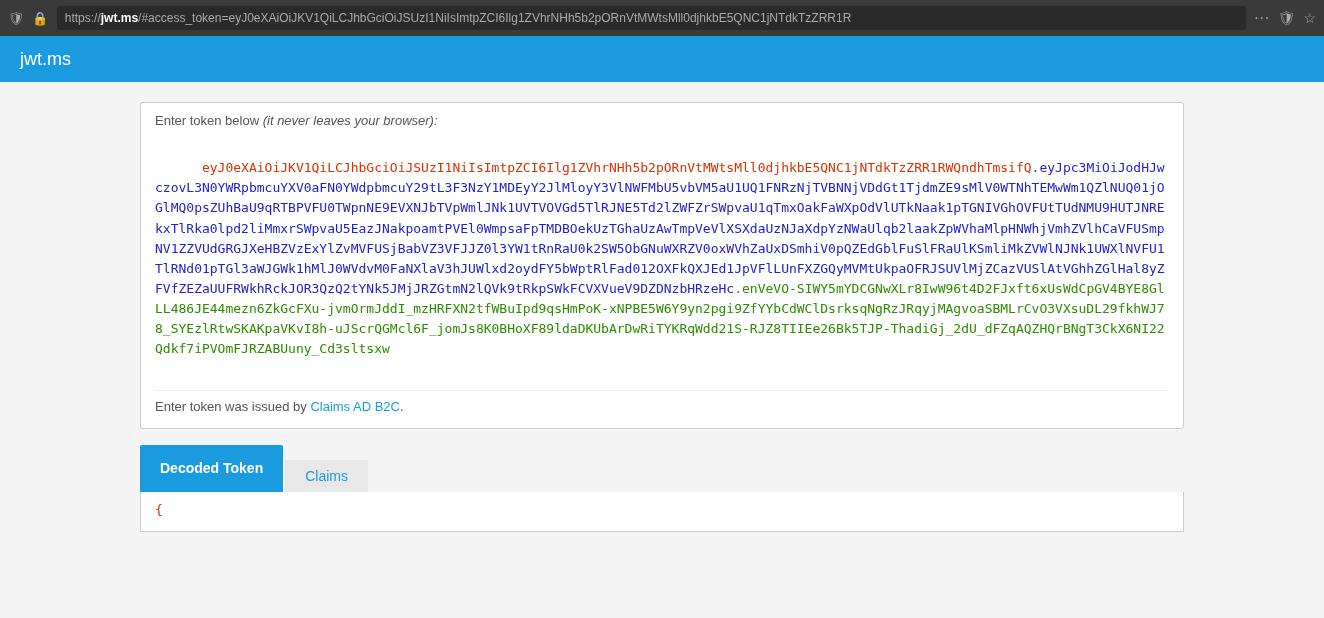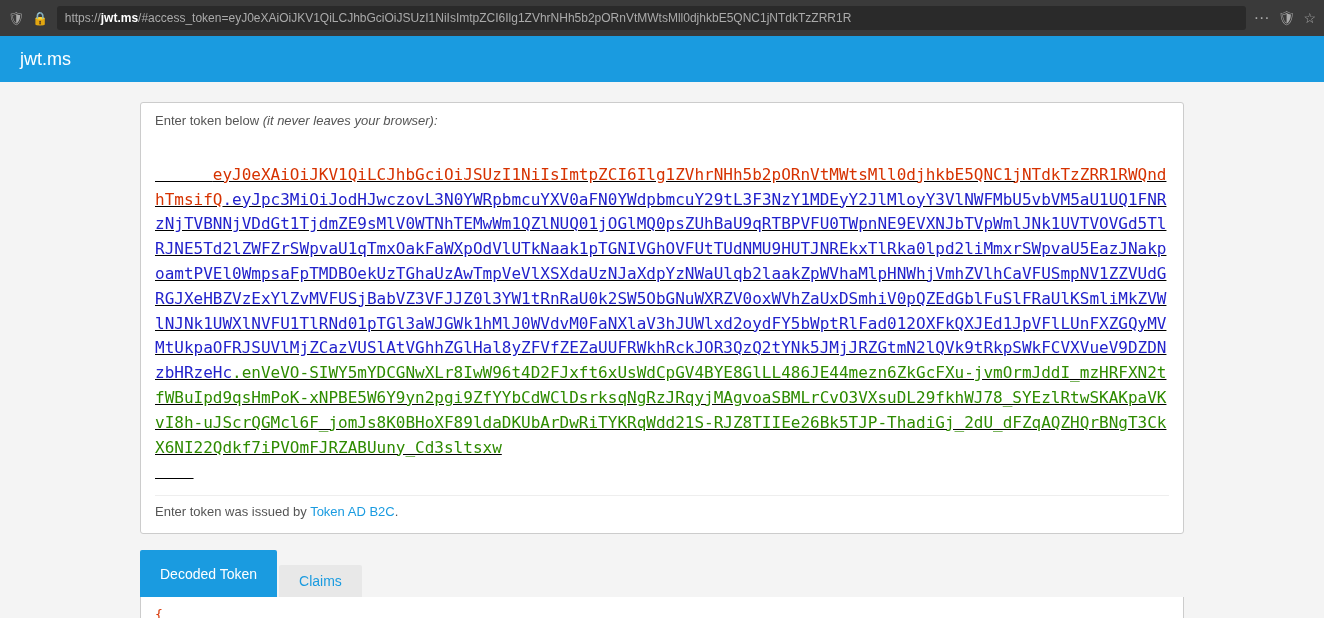--- a/index.html
+++ b/index.html
@@ -95,25 +95,24 @@
       font-size: 13px;
       color: #555;
       margin-bottom: 10px;
     }
     .token-hint-highlight {
       color: #555;
       font-style: italic;
     }
     .token-text-area {
       font-family: monospace;
-      font-size: 16px;
+      font-size: 13px;
       line-height: 1.55;
       word-break: break-all;
       white-space: pre-wrap;
-      text-decoration: underline;
     }
     .token-part-header {
       color: #d63200;
     }
     .token-part-payload {
       color: #2222cc;
     }
     .token-part-signature {
       color: #2e8b00;
     }
@@ -135,20 +134,21 @@
       margin-bottom: 0;
     }
     .tab-active {
       background: #1a9be0;
       color: #fff;
       padding: 8px 20px;
       font-size: 14px;
       border: none;
       cursor: pointer;
       border-radius: 2px 2px 0 0;
+      font-weight: bold;
     }
     .tab-inactive {
       background: transparent;
       color: #1a9be0;
       padding: 8px 20px;
       font-size: 14px;
       border: none;
       cursor: pointer;
       background: #e8e8e8;
       border-radius: 2px 2px 0 0;
@@ -192,21 +192,21 @@
 
   <div class="token-container">
     <div class="token-hint">
       <span>Enter token below</span><span class="token-hint-highlight"> (it never leaves your browser):</span>
     </div>
     <div class="token-text-area">
       <span class="token-part-header">eyJ0eXAiOiJKV1QiLCJhbGciOiJSUzI1NiIsImtpZCI6Ilg1ZVhrNHh5b2pORnVtMWtsMll0djhkbE5QNC1jNTdkTzZRR1RWQndhTmsifQ</span><span class="token-part-payload">.eyJpc3MiOiJodHJwczovL3N0YWRpbmcuYXV0aFN0YWdpbmcuY29tL3F3NzY1MDEyY2JlMloyY3VlNWFMbU5vbVM5aU1UQ1FNRzNjTVBNNjVDdGt1TjdmZE9sMlV0WTNhTEMwWm1QZlNUQ01jOGlMQ0psZUhBaU9qRTBPVFU0TWpnNE9EVXNJbTVpWmlJNk1UVTVOVGd5TlRJNE5Td2lZWFZrSWpvaU1qTmxOakFaWXpOdVlUTkNaak1pTGNIVGhOVFUtTUdNMU9HUTJNREkxTlRka0lpd2liMmxrSWpvaU5EazJNakpoamtPVEl0WmpsaFpTMDBOekUzTGhaUzAwTmpVeVlXSXdaUzNJaXdpYzNWaUlqb2laakZpWVhaMlpHNWhjVmhZVlhCaVFUSmpNV1ZZVUdGRGJXeHBZVzExYlZvMVFUSjBabVZ3VFJJZ0l3YW1tRnRaU0k2SW5ObGNuWXRZV0oxWVhZaUxDSmhiV0pQZEdGblFuSlFRaUlKSmliMkZVWlNJNk1UWXlNVFU1TlRNd01pTGl3aWJGWk1hMlJ0WVdvM0FaNXlaV3hJUWlxd2oydFY5bWptRlFad012OXFkQXJEd1JpVFlLUnFXZGQyMVMtUkpaOFRJSUVlMjZCazVUSlAtVGhhZGlHal8yZFVfZEZaUUFRWkhRckJOR3QzQ2tYNk5JMjJRZGtmN2lQVk9tRkpSWkFCVXVueV9DZDNzbHRzeHc</span><span class="token-part-signature">.enVeVO-SIWY5mYDCGNwXLr8IwW96t4D2FJxft6xUsWdCpGV4BYE8GlLL486JE44mezn6ZkGcFXu-jvmOrmJddI_mzHRFXN2tfWBuIpd9qsHmPoK-xNPBE5W6Y9yn2pgi9ZfYYbCdWClDsrksqNgRzJRqyjMAgvoaSBMLrCvO3VXsuDL29fkhWJ78_SYEzlRtwSKAKpaVKvI8h-uJScrQGMcl6F_jomJs8K0BHoXF89ldaDKUbArDwRiTYKRqWdd21S-RJZ8TIIEe26Bk5TJP-ThadiGj_2dU_dFZqAQZHQrBNgT3CkX6NI22Qdkf7iPVOmFJRZABUuny_Cd3sltsxw</span>
     </div>
     <div class="token-issuer-bar">
       <span>Enter token was issued by</span>
-      <a class="token-issuer-link" href="#">Token AD B2C</a>.
+      <a class="token-issuer-link" href="#">Claims AD B2C</a>.
     </div>
   </div>
 
   <div class="tabs-container">
     <button class="tab-active">Decoded Token</button>
     <button class="tab-inactive">Claims</button>
   </div>
 
   <div class="decoded-output">
     <span>{</span>

